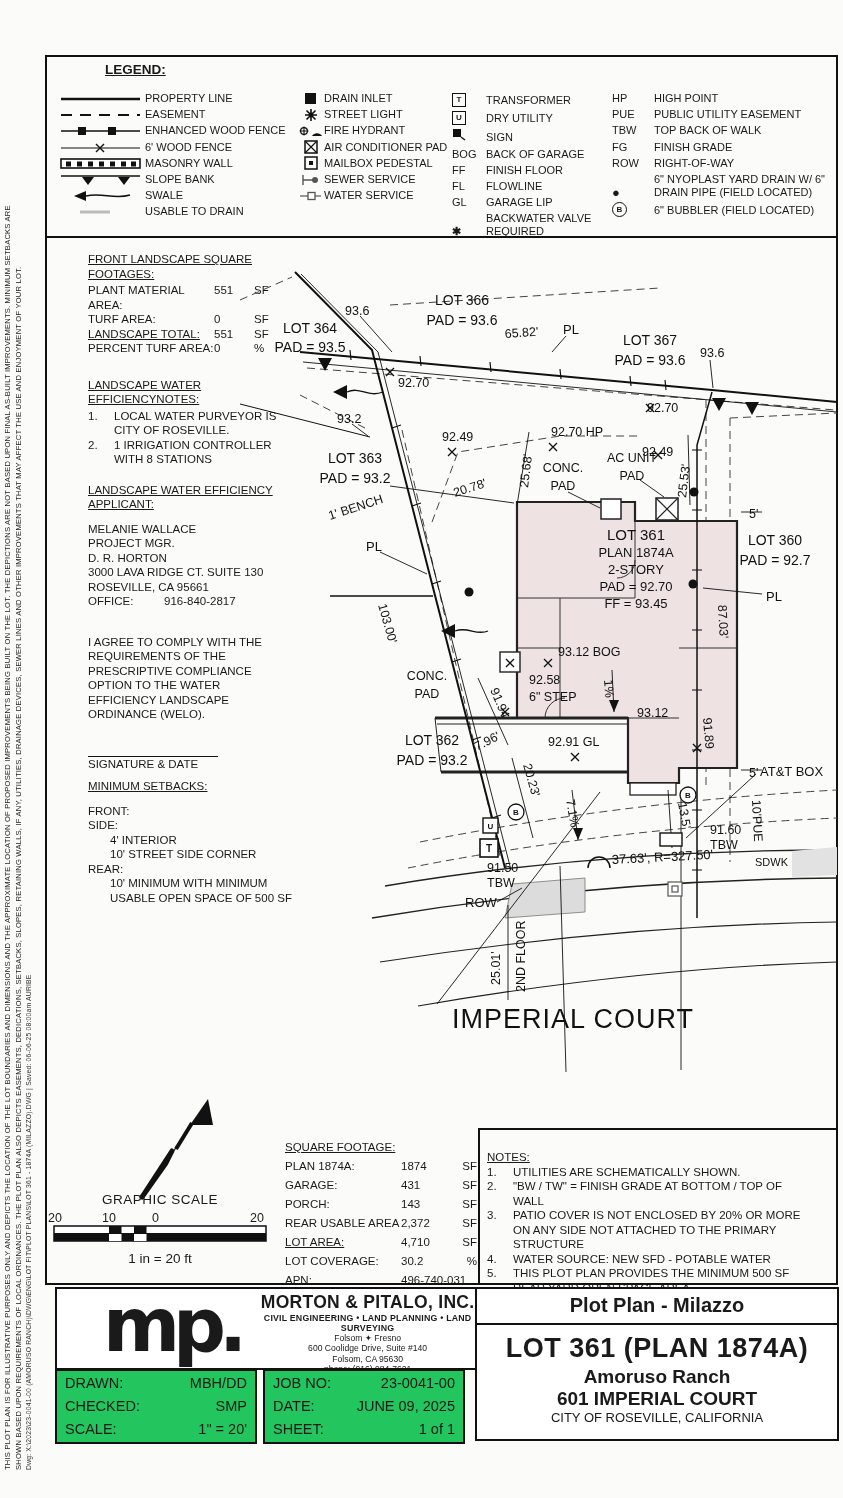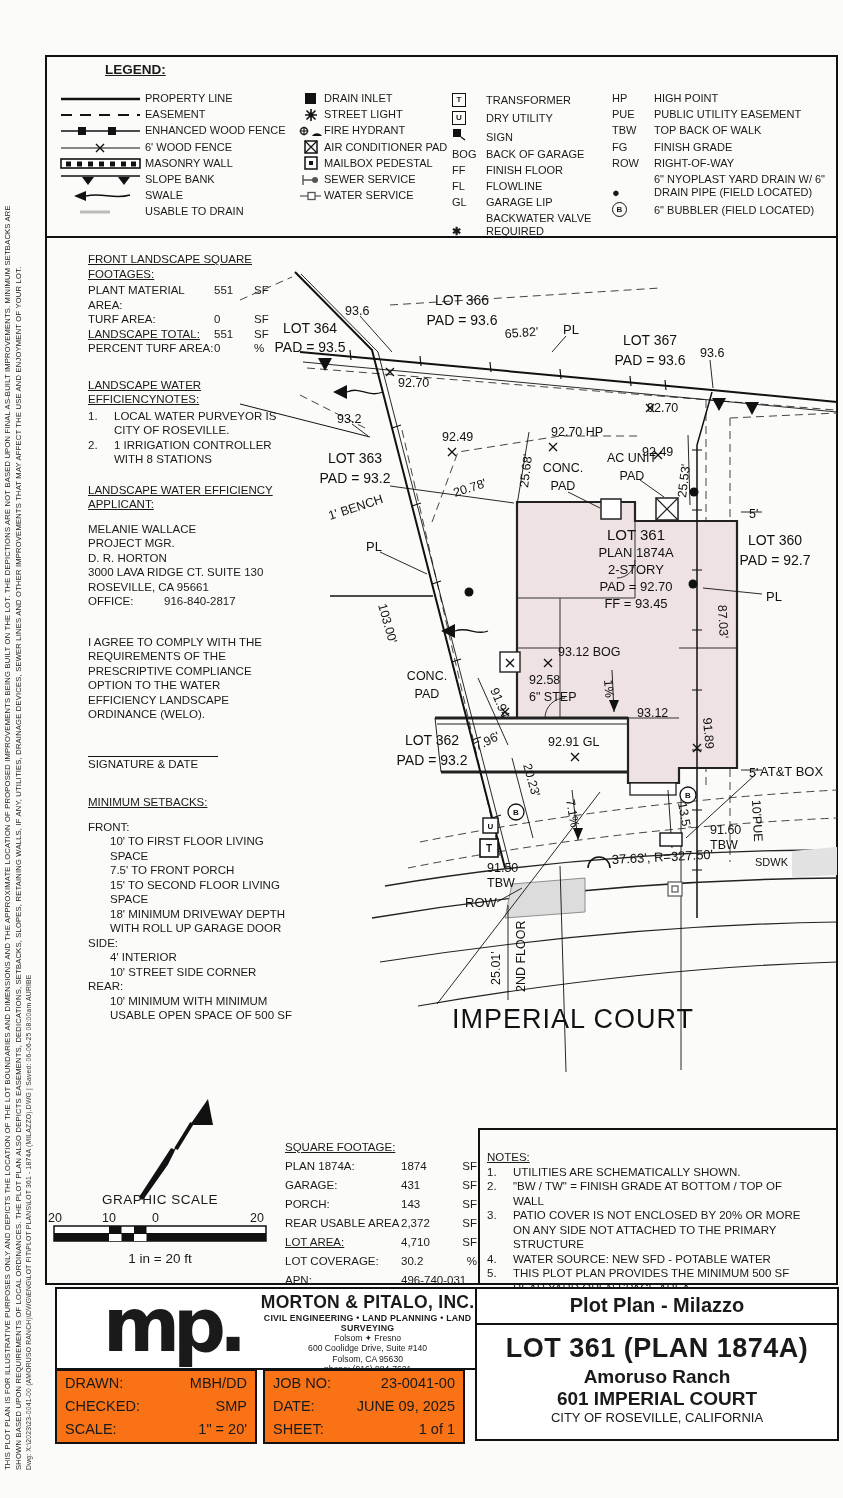--- a/index.html
+++ b/index.html
@@ -63,21 +63,21 @@
   
   .notes{left:487px;top:1150px;width:336px;font-size:11.5px;line-height:14.5px;}
   
   .tb-logo{left:55px;top:1287px;width:406px;height:79px;border:2px solid #111;background:#fff;display:flex;padding-left:32px;}
   .mp{font-size:74px;font-weight:bold;letter-spacing:-7px;line-height:64px;margin:4px 0 0 14px;
       font-family:"DejaVu Sans",sans-serif;}
   .tb-co{flex:1;text-align:center;padding-top:3px;}
   .tb-co .name{font-size:17.5px;font-weight:bold;letter-spacing:.3px;}
   .tb-co .tag{font-size:8.8px;font-weight:bold;letter-spacing:.2px;}
   .tb-co .sm{font-size:8.6px;line-height:10.4px;}
-  .tb-tbl{top:1369px;height:71px;border:2px solid #111;background:#f97316;font-size:14.5px;}
+  .tb-tbl{top:1369px;height:71px;border:2px solid #111;background:#22c55e;font-size:14.5px;}
   .tb-tbl .r{display:flex;justify-content:space-between;padding:2px 8px 0 8px;line-height:21px;}
   .tbl-l{left:55px;width:198px;}
   .tbl-r{left:263px;width:198px;}
   .tb-right{left:475px;top:1287px;width:360px;height:150px;border:2.5px solid #111;background:#fff;text-align:center;}
   .tb-right .hdr{font-size:20px;font-weight:bold;border-bottom:2.5px solid #111;padding:5px 0 6px 0;}
   .tb-right .lot{font-size:27px;font-weight:bold;margin-top:8px;letter-spacing:.5px;}
   .tb-right .sub{font-size:19px;font-weight:bold;margin-top:2px;}
   .tb-right .addr{font-size:19px;font-weight:bold;}
   .tb-right .city{font-size:13px;margin-top:0;}
 </style>
@@ -362,30 +362,24 @@
       </div>
   </div>
 
   <div style="margin-top:26px;width:200px;">I AGREE TO COMPLY WITH THE REQUIREMENTS OF THE PRESCRIPTIVE COMPLIANCE OPTION TO THE WATER EFFICIENCY LANDSCAPE ORDINANCE (WELO).</div>
 
   <div>
     <div class="sig-line"></div>
     <div>SIGNATURE &amp; DATE</div>
   </div>
 
-  <div style="margin-top:24px;">
+  <div style="margin-top:8px;">
     <div class="heading">MINIMUM SETBACKS:</div>
     <div style="height:8px;"></div>
     <div>FRONT:</div>
-    <div class="sb-items">
-      <div>10' TO FIRST FLOOR LIVING SPACE</div>
-      <div>7.5' TO FRONT PORCH</div>
-      <div>15' TO SECOND FLOOR LIVING SPACE</div>
-      <div>18' MINIMUM DRIVEWAY DEPTH WITH ROLL UP GARAGE DOOR</div>
-    </div>
     <div>SIDE:</div>
     <div class="sb-items">
       <div>4' INTERIOR</div>
       <div>10' STREET SIDE CORNER</div>
     </div>
     <div>REAR:</div>
     <div class="sb-items">
       <div>10' MINIMUM WITH MINIMUM USABLE OPEN SPACE OF 500 SF</div>
     </div>
   </div>

